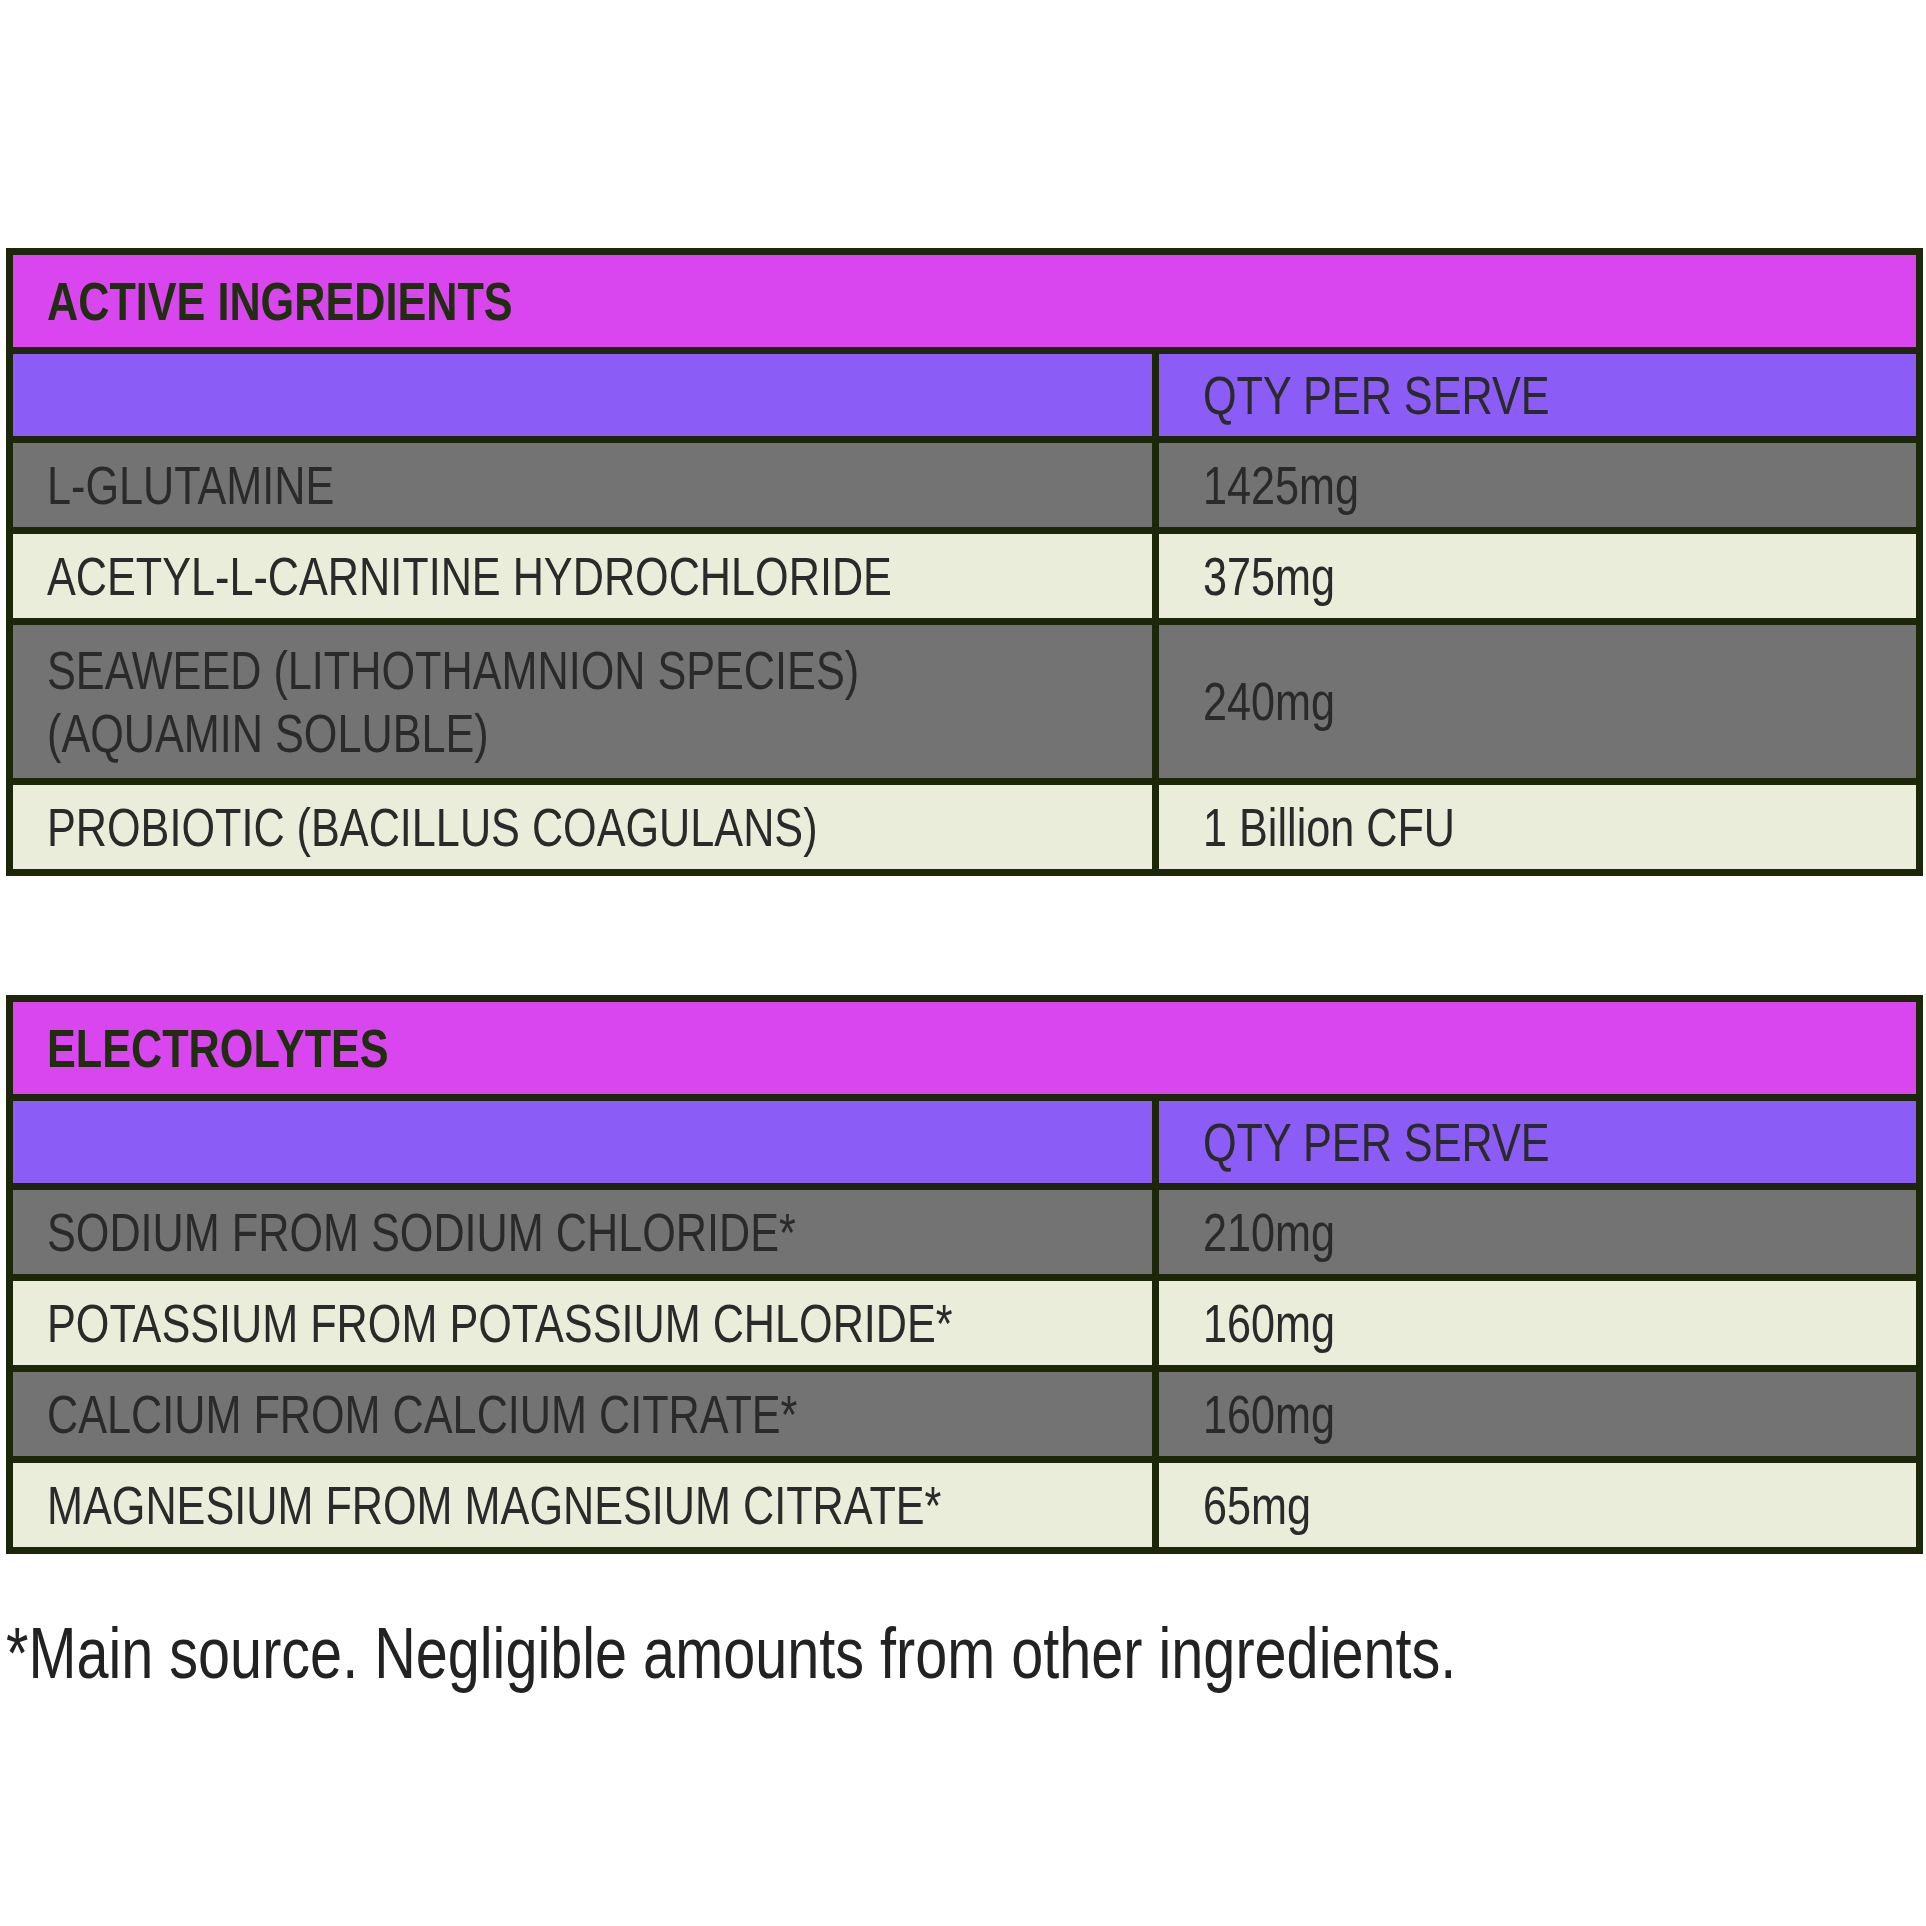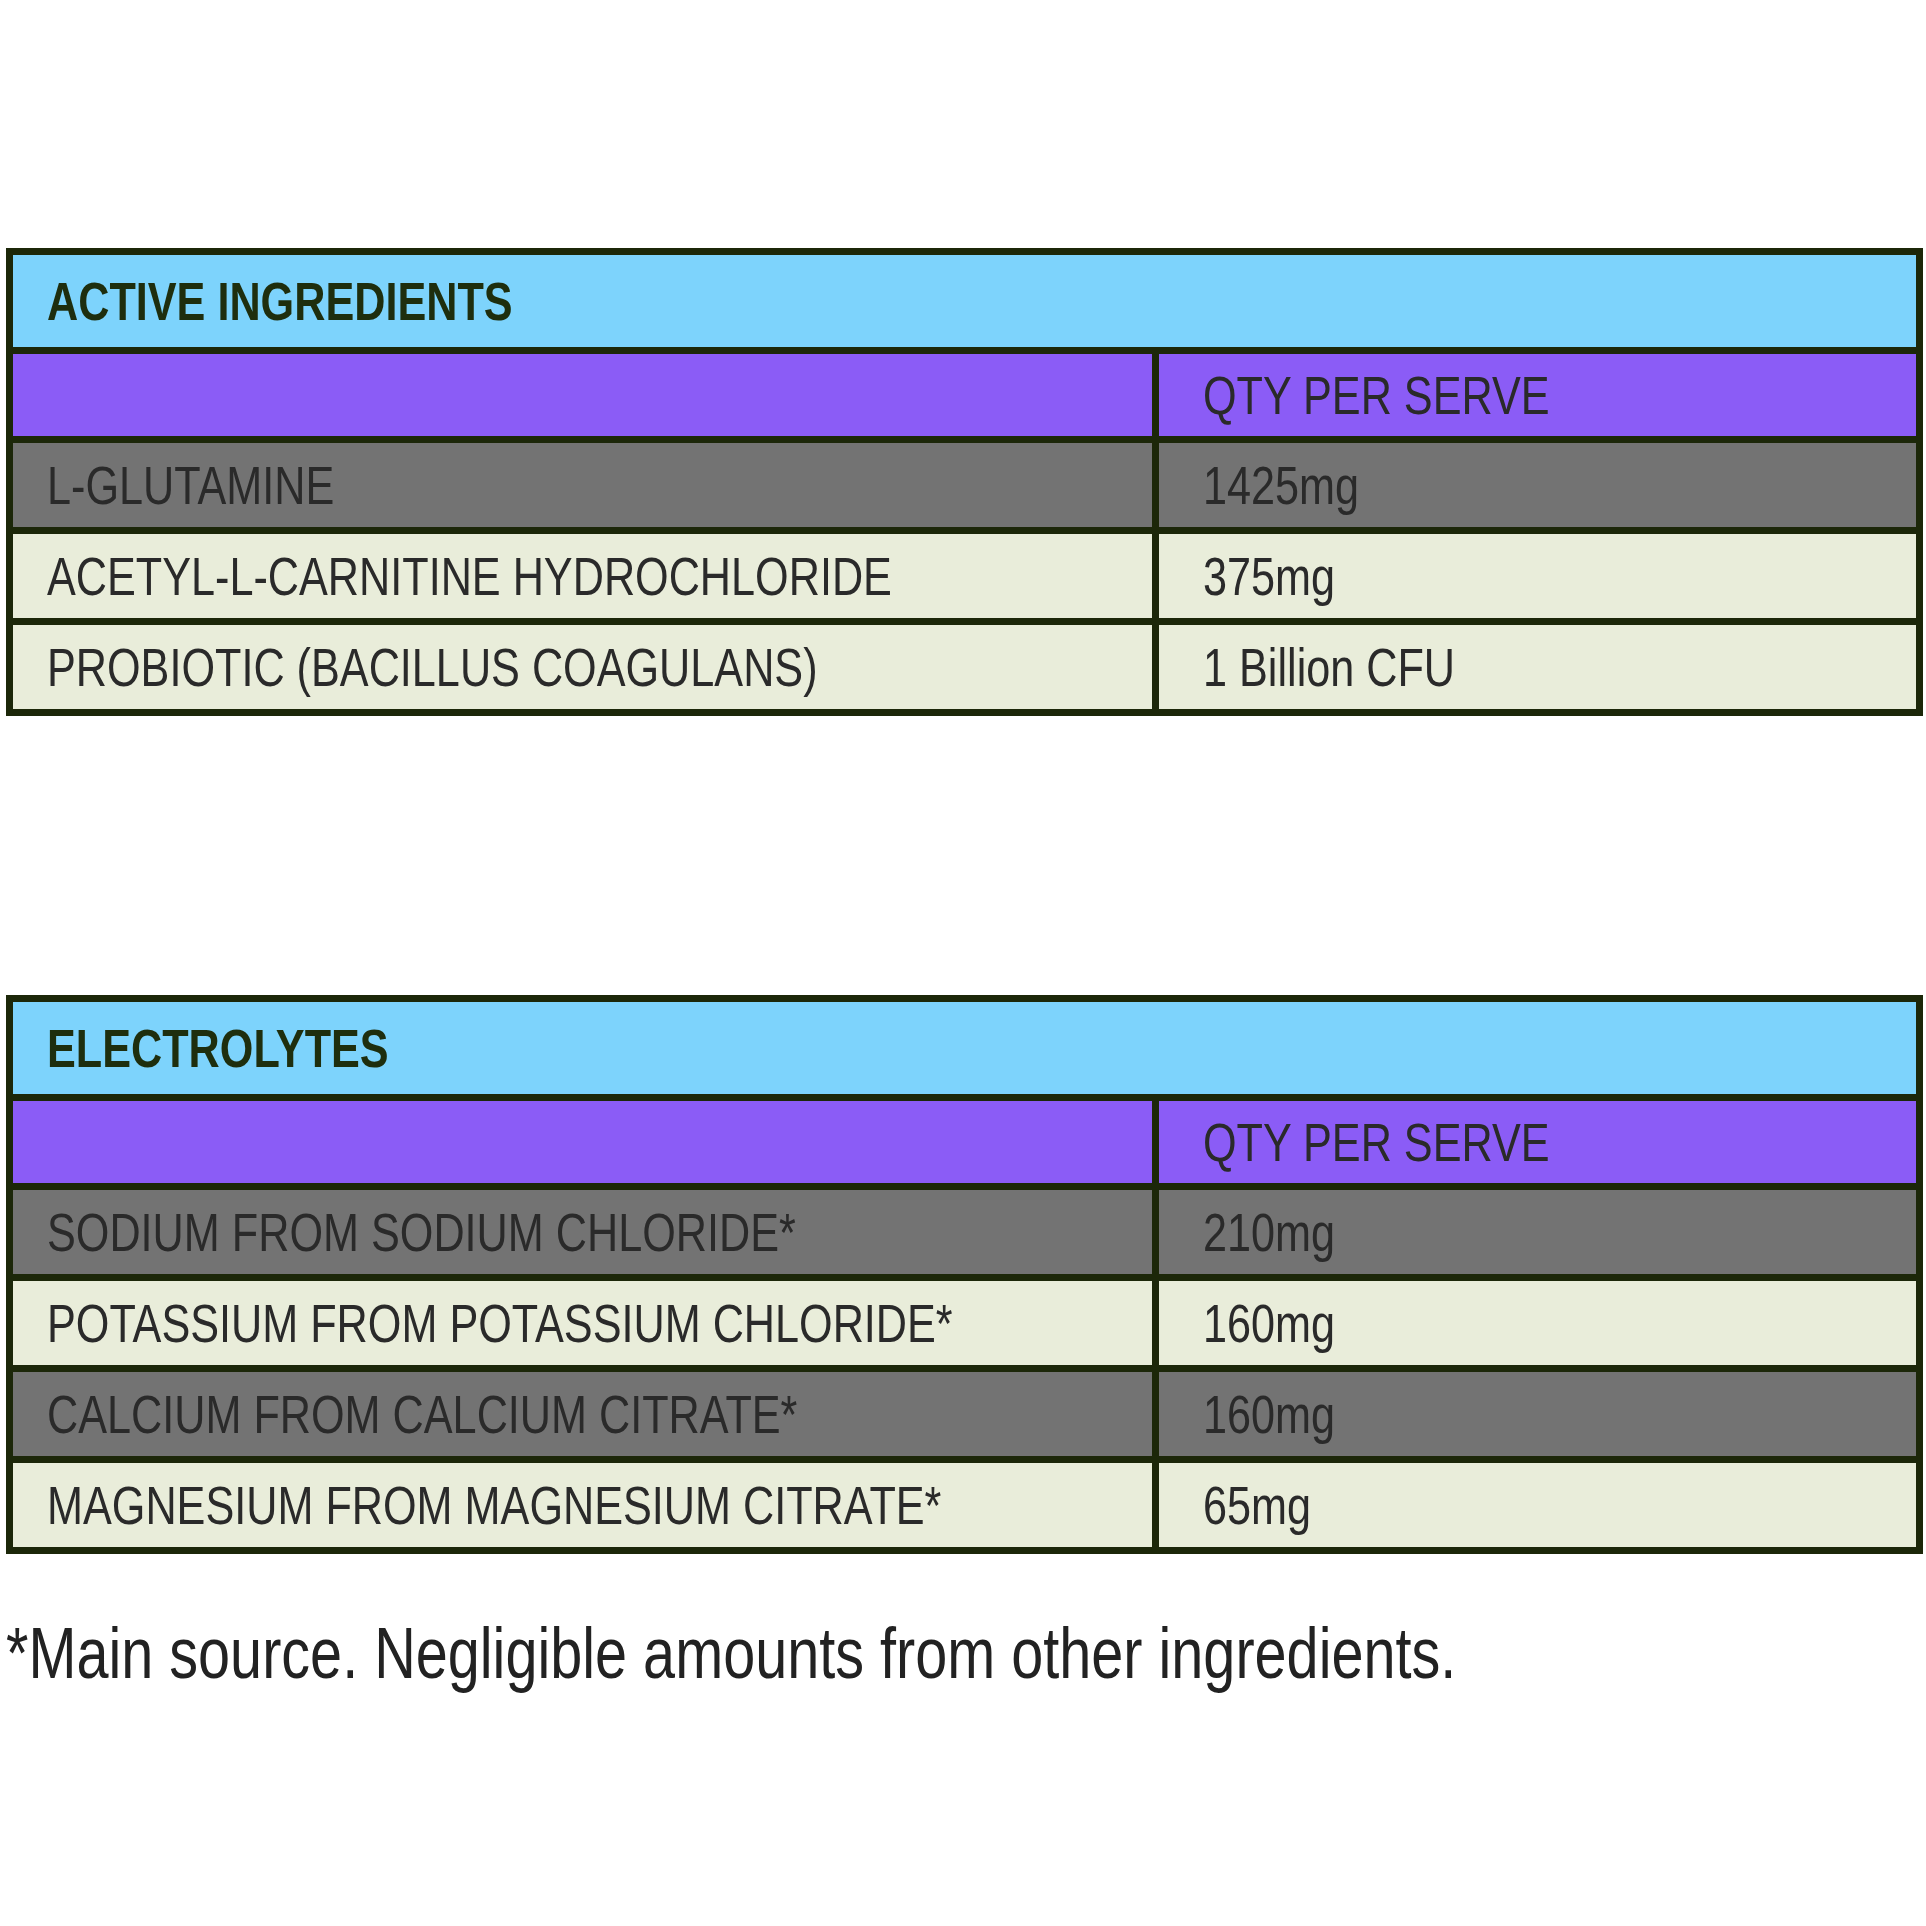--- a/index.html
+++ b/index.html
@@ -26,21 +26,21 @@
   table.facts col.col-qty  { width: 764px; }
   table.facts th, table.facts td {
     border: 7px solid #1c2709;
     vertical-align: middle;
     text-align: left;
     font-size: 54px;
     line-height: 63px;
   }
   tr.title-row th {
     height: 99px;
-    background: #7dd3fc;
+    background: #d946ef;
     color: #1e2e0e;
     font-weight: bold;
     padding-left: 34px;
   }
   tr.subhead-row { background: #8b5cf6; }
   tr.subhead-row td { height: 89px; }
   tr.row-white { background: #737373; }
   tr.row-alt   { background: #e9edda; text-decoration: underline; }
   td.name-cell { padding-left: 34px; }
   td.qty-cell  { padding-left: 44px; }
@@ -81,20 +81,26 @@
         <td class="qty-cell"><span class="t">QTY PER SERVE</span></td>
       </tr>
       <tr class="data-row row-white">
         <td class="name-cell"><span class="t">L-GLUTAMINE</span></td>
         <td class="qty-cell"><span class="t">1425mg</span></td>
       </tr>
       <tr class="data-row row-alt">
         <td class="name-cell"><span class="t">ACETYL-L-CARNITINE HYDROCHLORIDE</span></td>
         <td class="qty-cell"><span class="t">375mg</span></td>
       </tr>
+      <tr class="tall-row row-white">
+        <td class="name-cell">
+          <div class="t"><span>SEAWEED (LITHOTHAMNION SPECIES)</span><br><span>(AQUAMIN SOLUBLE)</span></div>
+        </td>
+        <td class="qty-cell"><span class="t">240mg</span></td>
+      </tr>
       <tr class="data-row row-alt">
         <td class="name-cell"><span class="t">PROBIOTIC (BACILLUS COAGULANS)</span></td>
         <td class="qty-cell"><span class="t">1 Billion CFU</span></td>
       </tr>
     </tbody>
   </table>
 
   <table class="facts" id="electrolytes-table">
     <colgroup>
         <col class="col-name">

